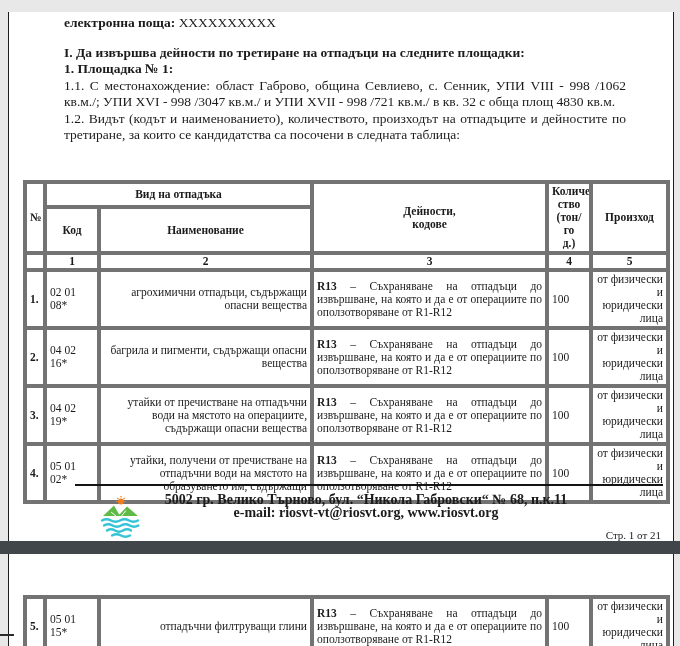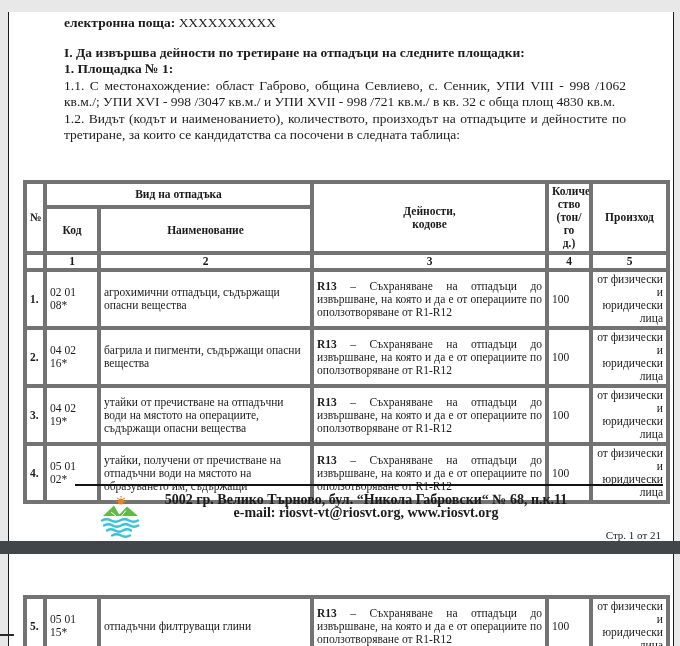--- a/index.html
+++ b/index.html
@@ -38,21 +38,21 @@
     border:2px solid #141414;
     font-size:11.5px; line-height:13px;
   }
   .wt1 { top:168px; }
   .wt2 { top:41px; }
   table.wt td { border:4px solid #737373; vertical-align:middle; padding:1px 3px; overflow:hidden; }
   .hdr { font-weight:bold; text-align:center; }
   .prel { white-space:pre-line; }
   td.cnum { font-weight:bold; text-align:left; padding-left:2px; }
   td.ccode { text-align:left; }
-  td.cname { text-align:left; }
+  td.cname { text-align:right; }
   td.cact { text-align:justify; vertical-align:middle; padding:2px 5px; }
   td.cqty { text-align:left; vertical-align:top; padding-top:2px; }
   td.corig { text-align:right; vertical-align:top; padding:2px 3px;margin-top:13px; }
   td.vmid { vertical-align:middle; }
   td.vtop { vertical-align:top; }
   .r13 { font-weight:bold; }
   tr.numrow td { height:14px; text-align:center; font-weight:bold; padding:0; }
 
   
   .footer-rule { position:absolute; left:66px; top:472px; width:588px; height:2px; background:#141414; }

